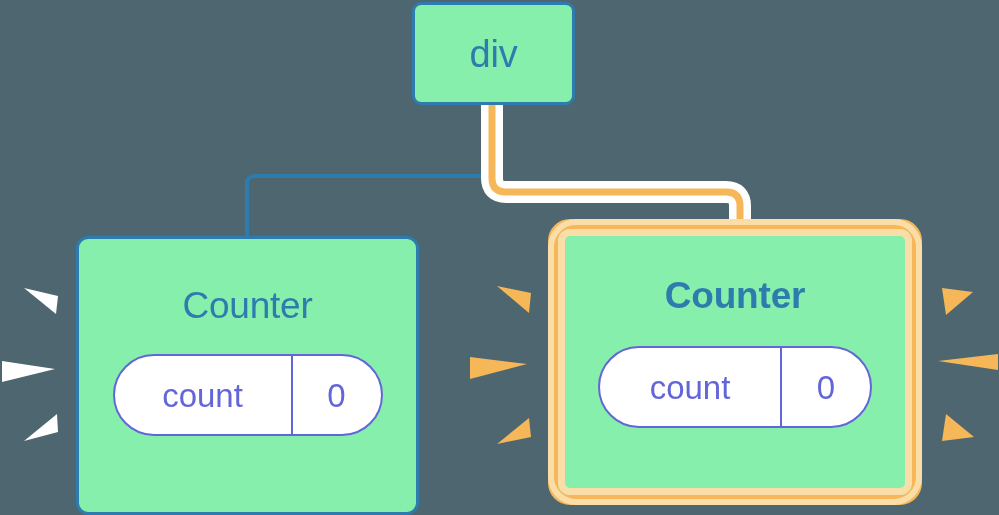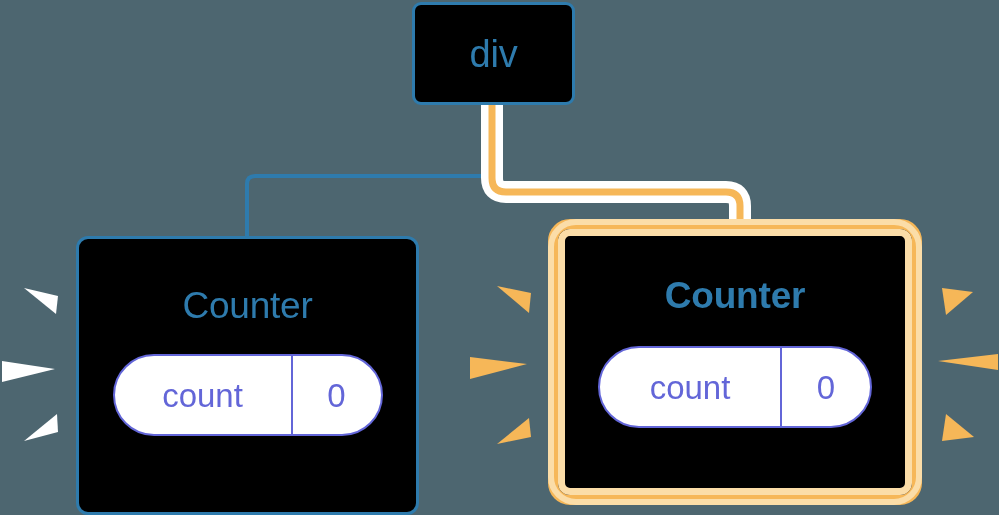--- a/index.html
+++ b/index.html
@@ -31,21 +31,21 @@
     position: absolute;
     left: 0;
     top: 0;
     width: 999px;
     height: 515px;
   }
 
   
   .node {
     position: absolute;
-    background: #000000;
+    background: #86efac;
     box-sizing: border-box;
     display: flex;
     flex-direction: column;
     align-items: center;
   }
   .node.root {
     left: 412px;
     top: 2px;
     width: 163px;
     height: 103px;

